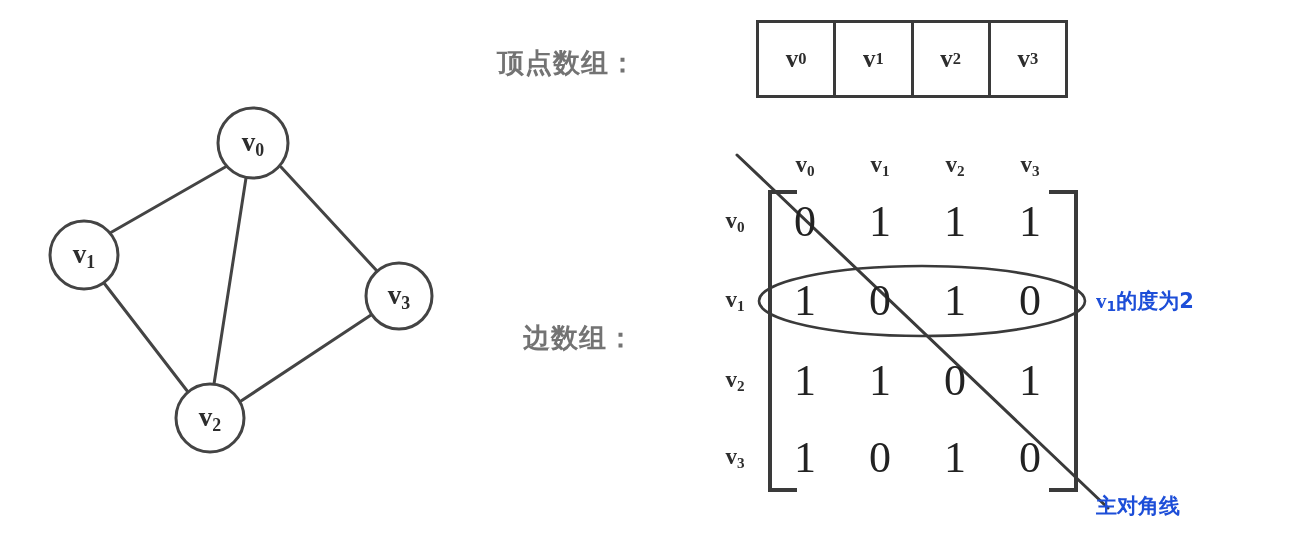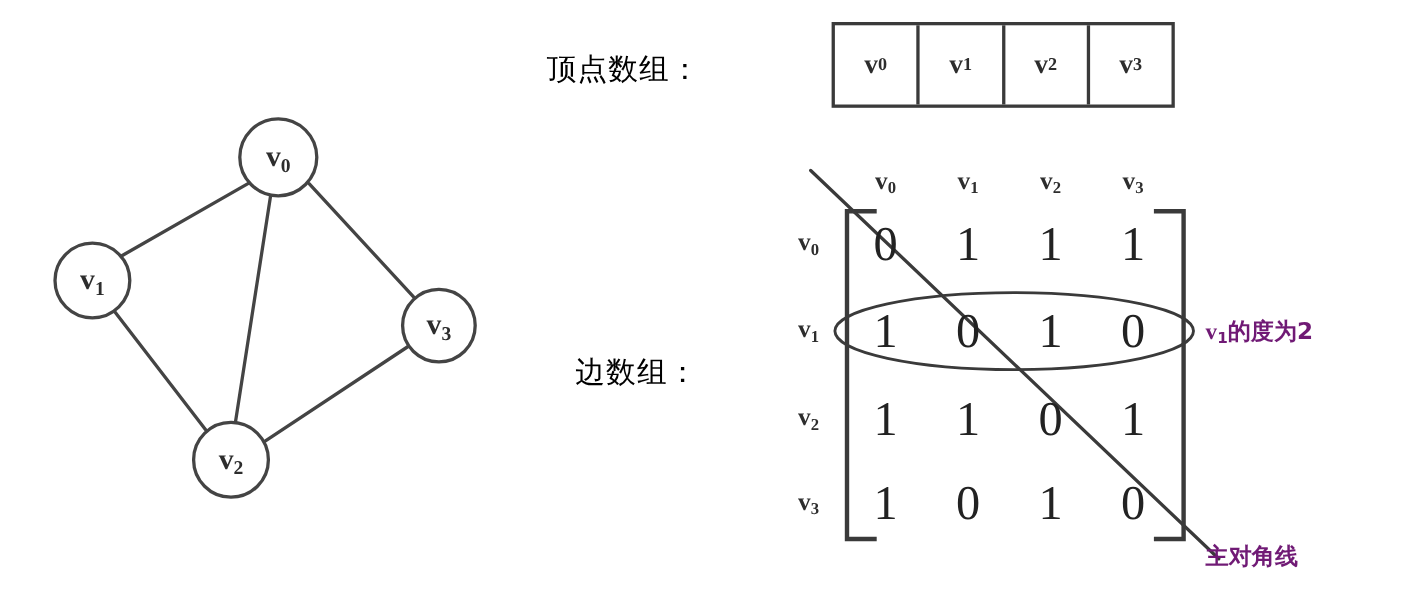--- a/index.html
+++ b/index.html
@@ -44,23 +44,23 @@
     font-size: 0.66em;
     font-weight: bold;
     vertical-align: -0.28em;
     margin-left: 0px;
   }
 
   
   .cjk-caption {
     position: absolute;
     font-family: "DejaVu Sans", "Liberation Sans", sans-serif;
-    font-weight: normal;
+    font-weight: bold;
     font-size: 27px;
-    color: #000000;
+    color: #737373;
     white-space: nowrap;
     letter-spacing: 1px;
   }
 
   
   #vertex-array {
     position: absolute;
     left: 756px;
     top: 20px;
     width: 312px;
@@ -119,21 +119,21 @@
     color: #222222;
     transform: translate(-50%, -50%);
   }
 
   
   .annot {
     position: absolute;
     font-family: "DejaVu Sans", "Liberation Sans", sans-serif;
     font-size: 21px;
     font-weight: bold;
-    color: #701a75;
+    color: #1d4ed8;
     white-space: nowrap;
   }
   .annot .vsym {
     font-family: "Liberation Serif", "DejaVu Serif", serif;
     font-weight: bold;
   }
   .annot sub { font-size: 0.66em; vertical-align: -0.25em; }
 </style>
 </head>
 <body>

